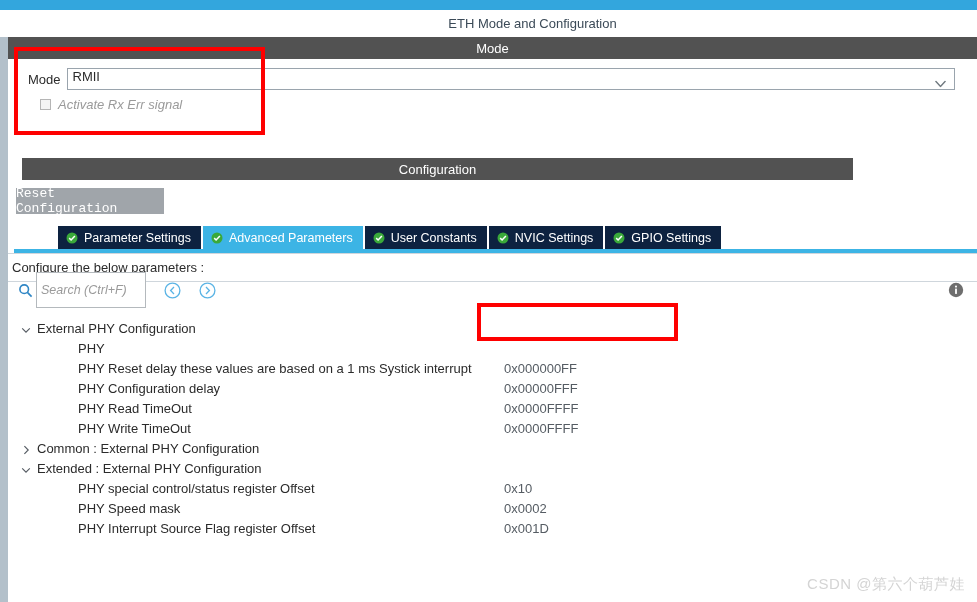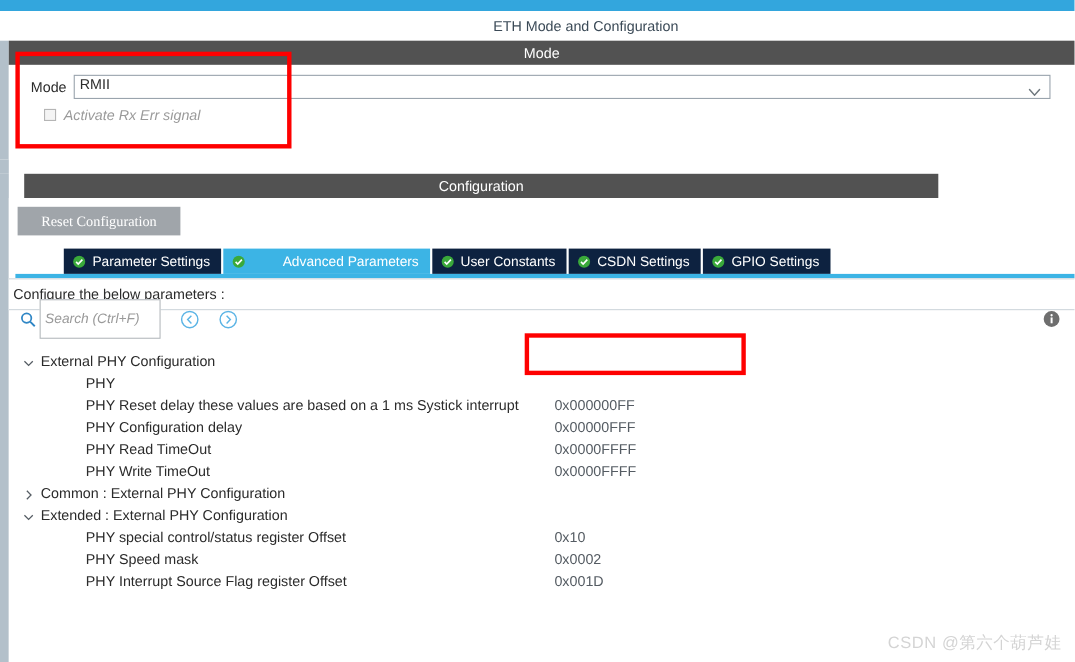--- a/index.html
+++ b/index.html
@@ -150,21 +150,21 @@
     width: 969px; height: 422px;
     background: #ffffff;
   }
   .reset-btn {
     position: absolute;
     left: 8px; top: 8px;
     width: 148px; height: 26px;
     background: #a0a5aa;
     color: #ffffff;
     border: none;
-    font-family: Liberation Serif, serif;
+    font-family: Liberation Mono, monospace;
     font-size: 13px;
     display: flex;
     align-items: center;
     justify-content: center;
   }
 
   
   .tabbar {
     position: absolute;
     left: 6px; top: 46px;
@@ -179,21 +179,20 @@
     display: flex;
     align-items: center;
     padding: 0 10px 0 8px;
     font-size: 12.5px;
     margin-right: 2px;
     white-space: nowrap;
   }
   .tab.active {
     background: #3cb4e5;
     color: #ffffff;
-    gap: 28px;
   }
   .tab .tick {
     width: 12px; height: 12px;
     margin-right: 6px;
     flex: 0 0 auto;
   }
   .tab-underline {
     position: absolute;
     left: 6px; top: 69px;
     width: 963px; height: 4px;
@@ -369,21 +368,21 @@
       </span>
       <span>User Constants</span>
     </div>
     <div class="tab">
       <span class="tick">
         <svg viewBox="0 0 12 12" width="12" height="12" aria-hidden="true">
           <circle cx="6" cy="6" r="5.5" fill="#3aa93a"></circle>
           <path d="M3.2 6.1 L5.1 8 L8.9 4" fill="none" stroke="#ffffff" stroke-width="1.5"></path>
         </svg>
       </span>
-      <span>CSDN Settings</span>
+      <span>NVIC Settings</span>
     </div>
     <div class="tab">
       <span class="tick">
         <svg viewBox="0 0 12 12" width="12" height="12" aria-hidden="true">
           <circle cx="6" cy="6" r="5.5" fill="#3aa93a"></circle>
           <path d="M3.2 6.1 L5.1 8 L8.9 4" fill="none" stroke="#ffffff" stroke-width="1.5"></path>
         </svg>
       </span>
       <span>GPIO Settings</span>
     </div>

